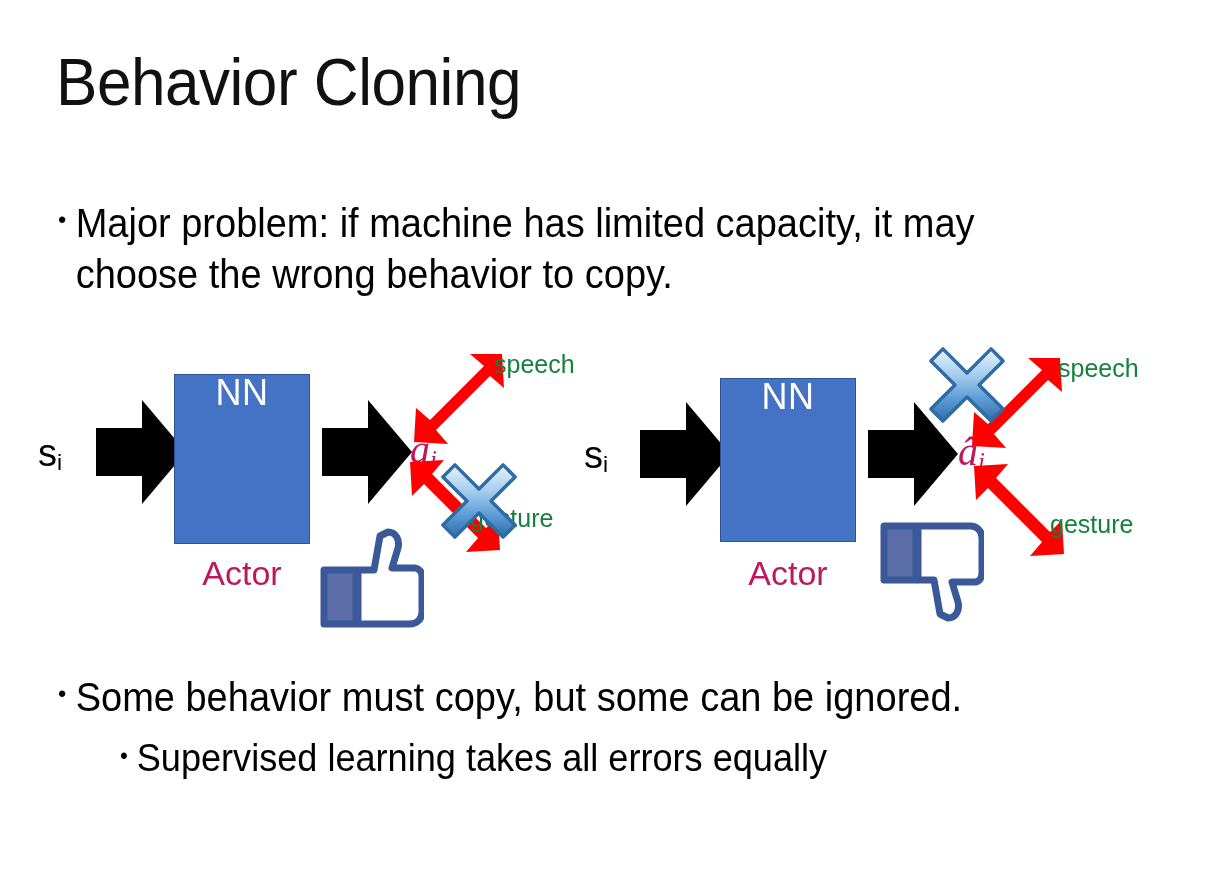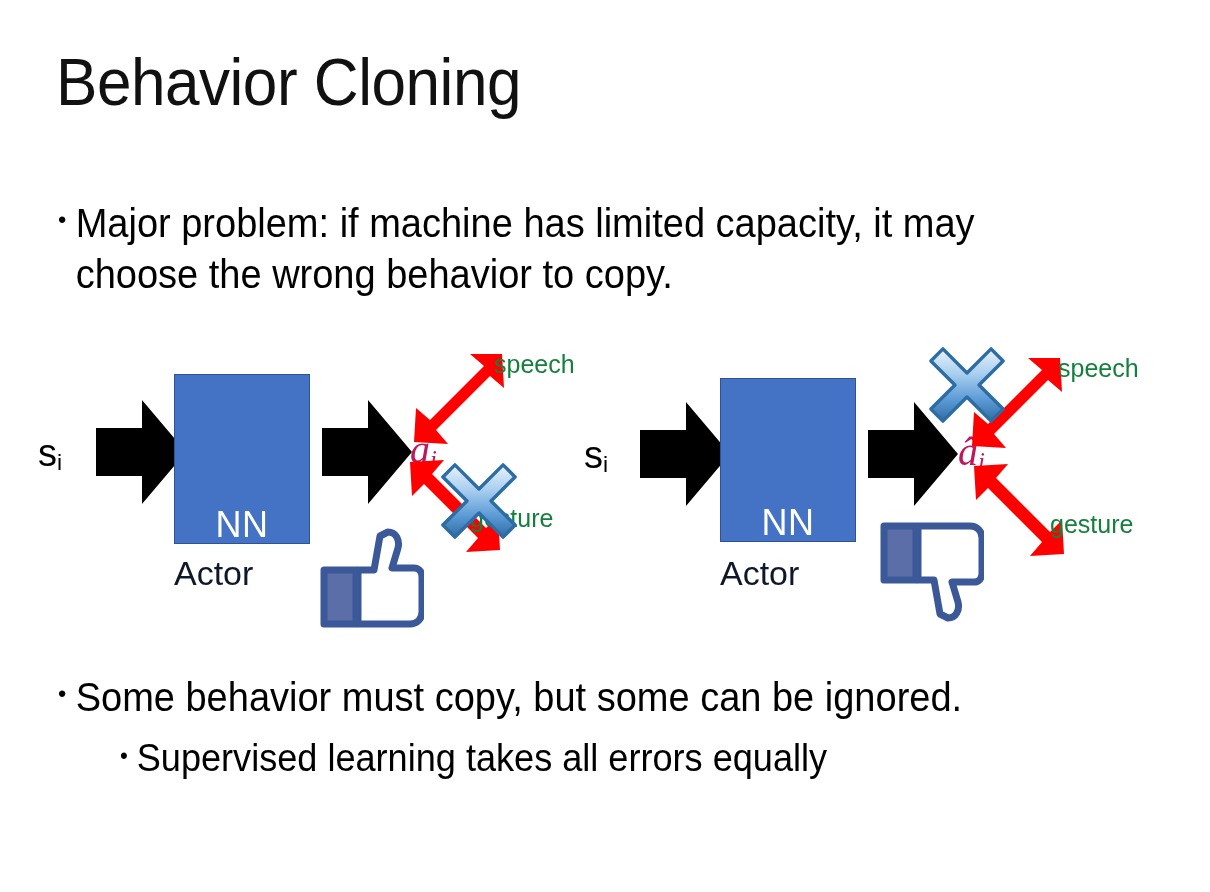--- a/index.html
+++ b/index.html
@@ -107,38 +107,38 @@
     font-size: 0.60em;
     vertical-align: -0.18em;
   }
 
   .nn-box {
     position: absolute;
     background: #4472C4;
     border: 1px solid #2E5496;
     box-sizing: border-box;
     display: flex;
-    align-items: flex-end;
+    align-items: flex-start;
     justify-content: center;
   }
   .nn-box-label {
     color: #ffffff;
     font-family: "Liberation Sans", sans-serif;
     font-size: 36px;
     line-height: 1;
     letter-spacing: 0.5px;
   }
 
   .actor-label {
     position: absolute;
     font-family: "Liberation Sans", sans-serif;
     font-size: 34px;
     line-height: 1;
-    color: #0f172a;
-    text-align: left;
+    color: #be185d;
+    text-align: center;
     white-space: nowrap;
   }
 
   .block-arrow {
     position: absolute;
   }
 
   .action-label {
     position: absolute;
     font-family: "Liberation Serif", serif;

